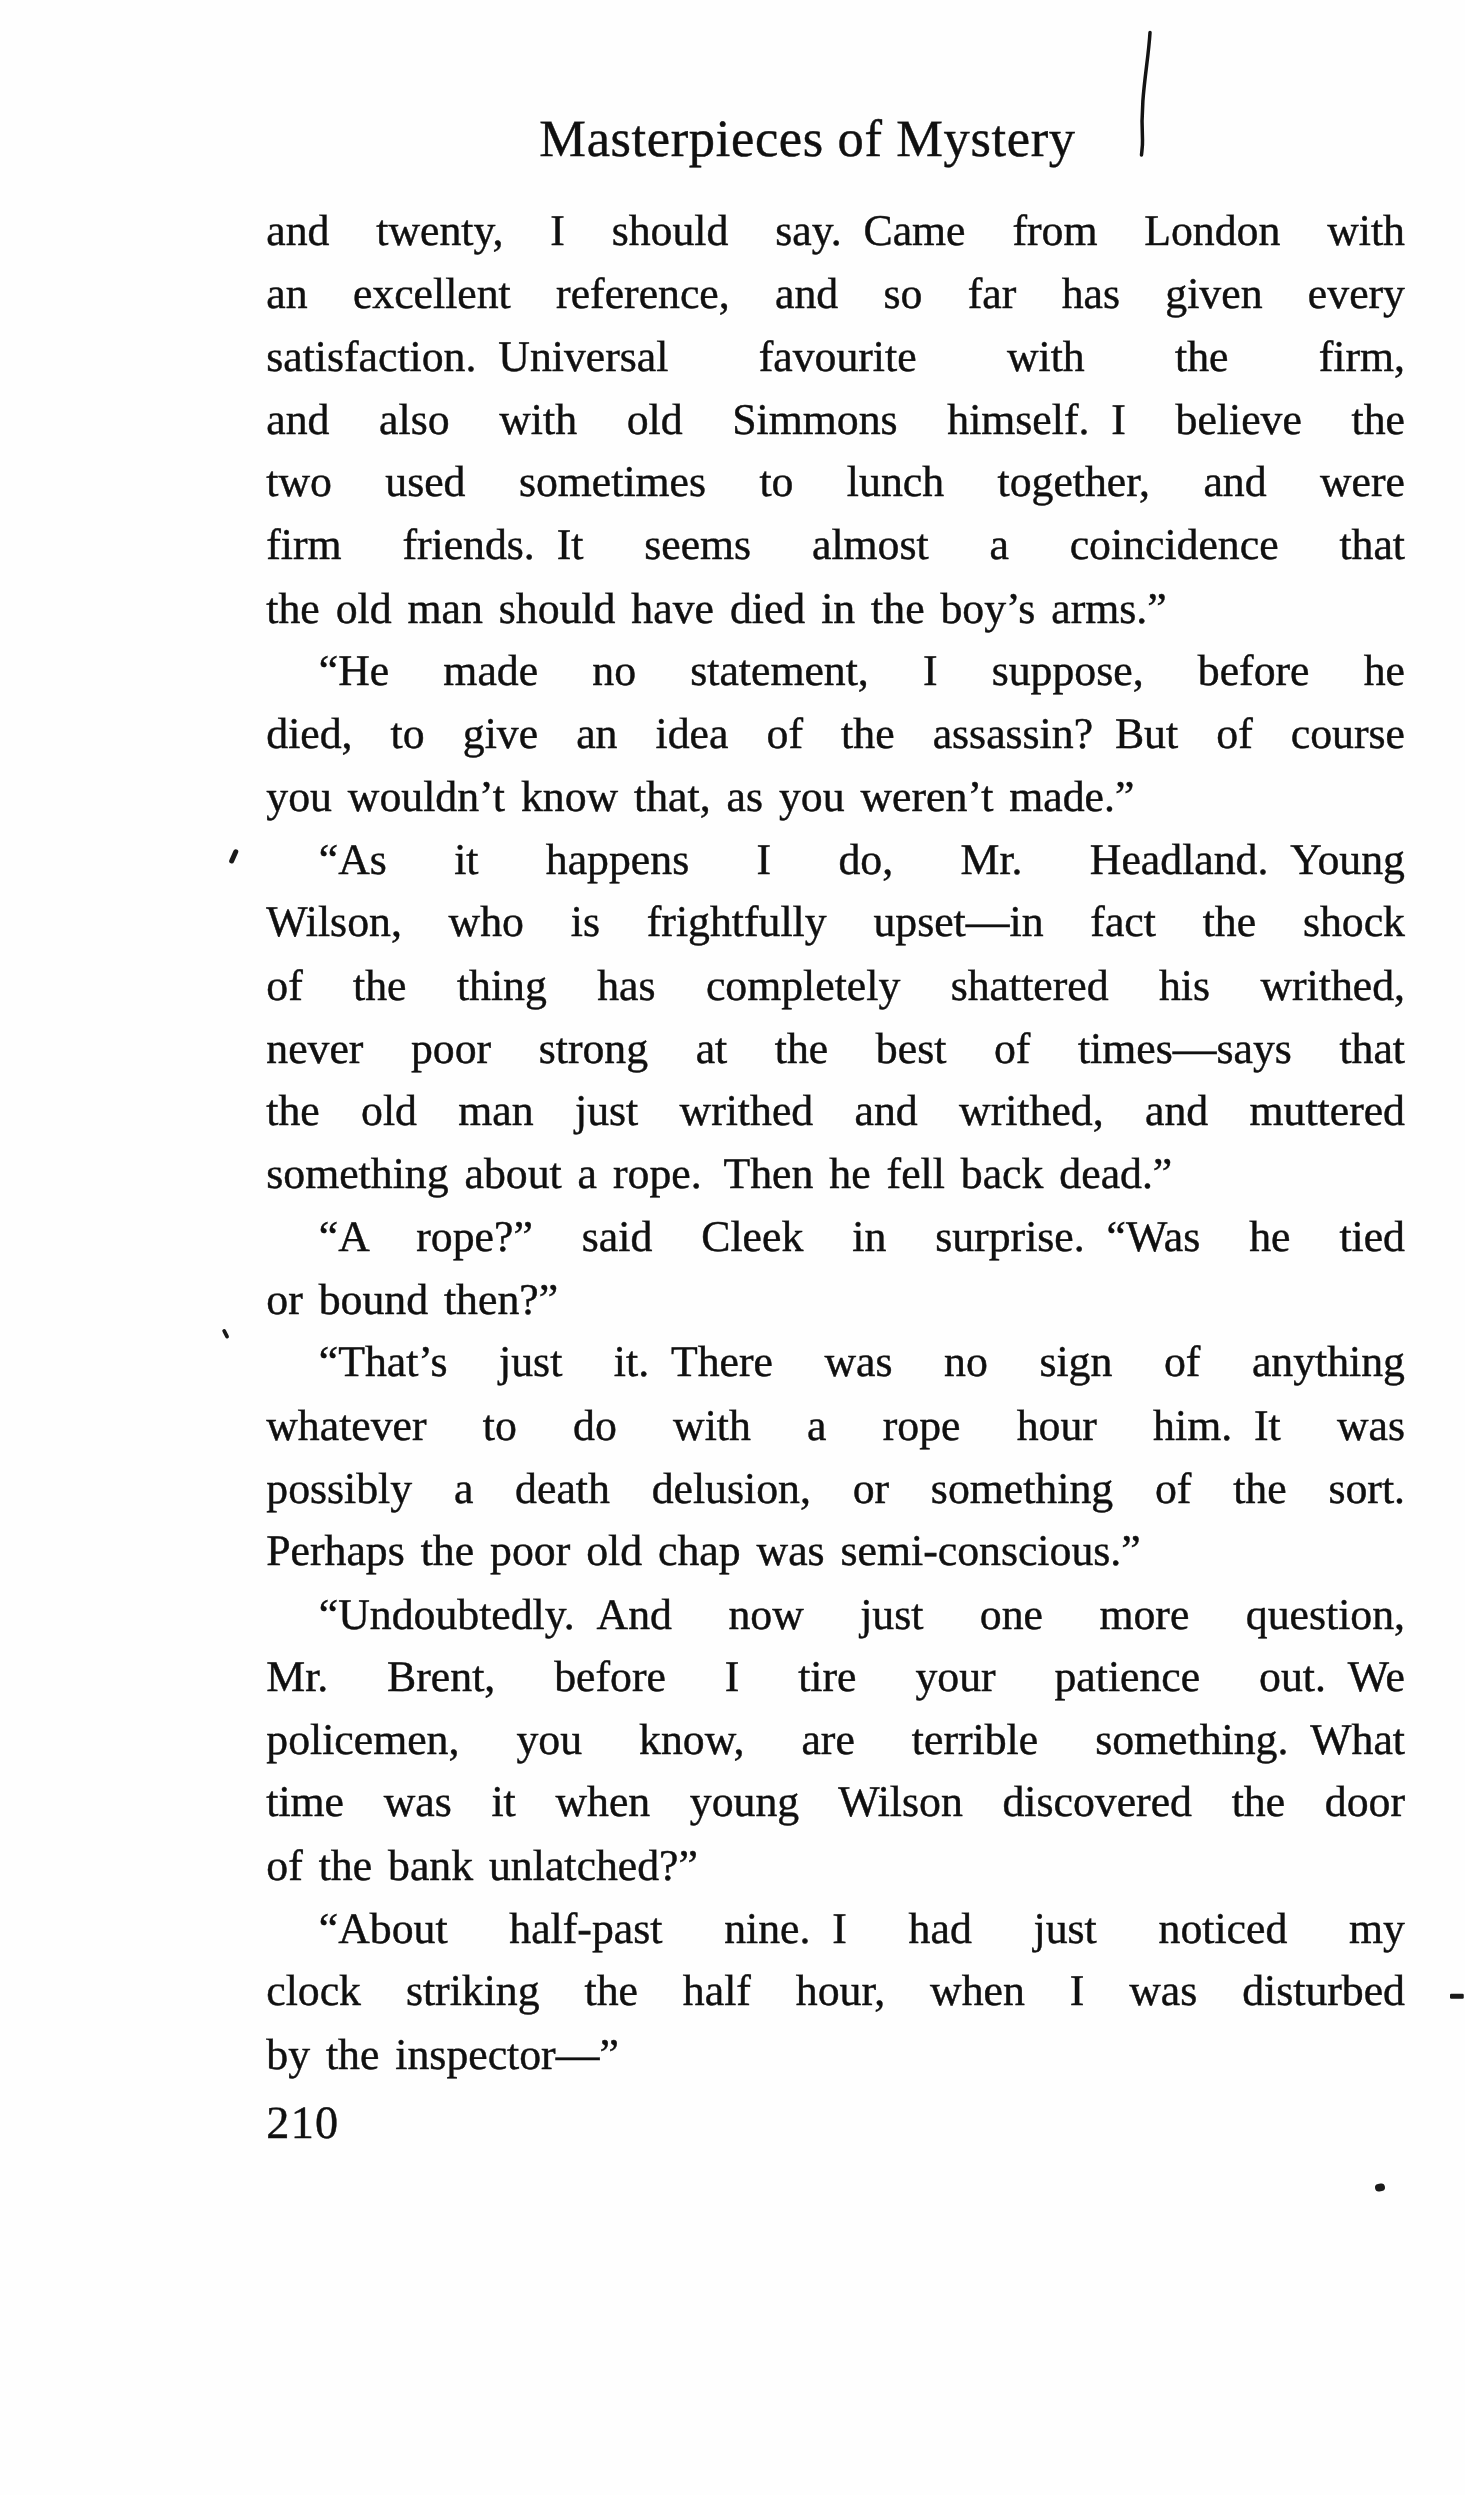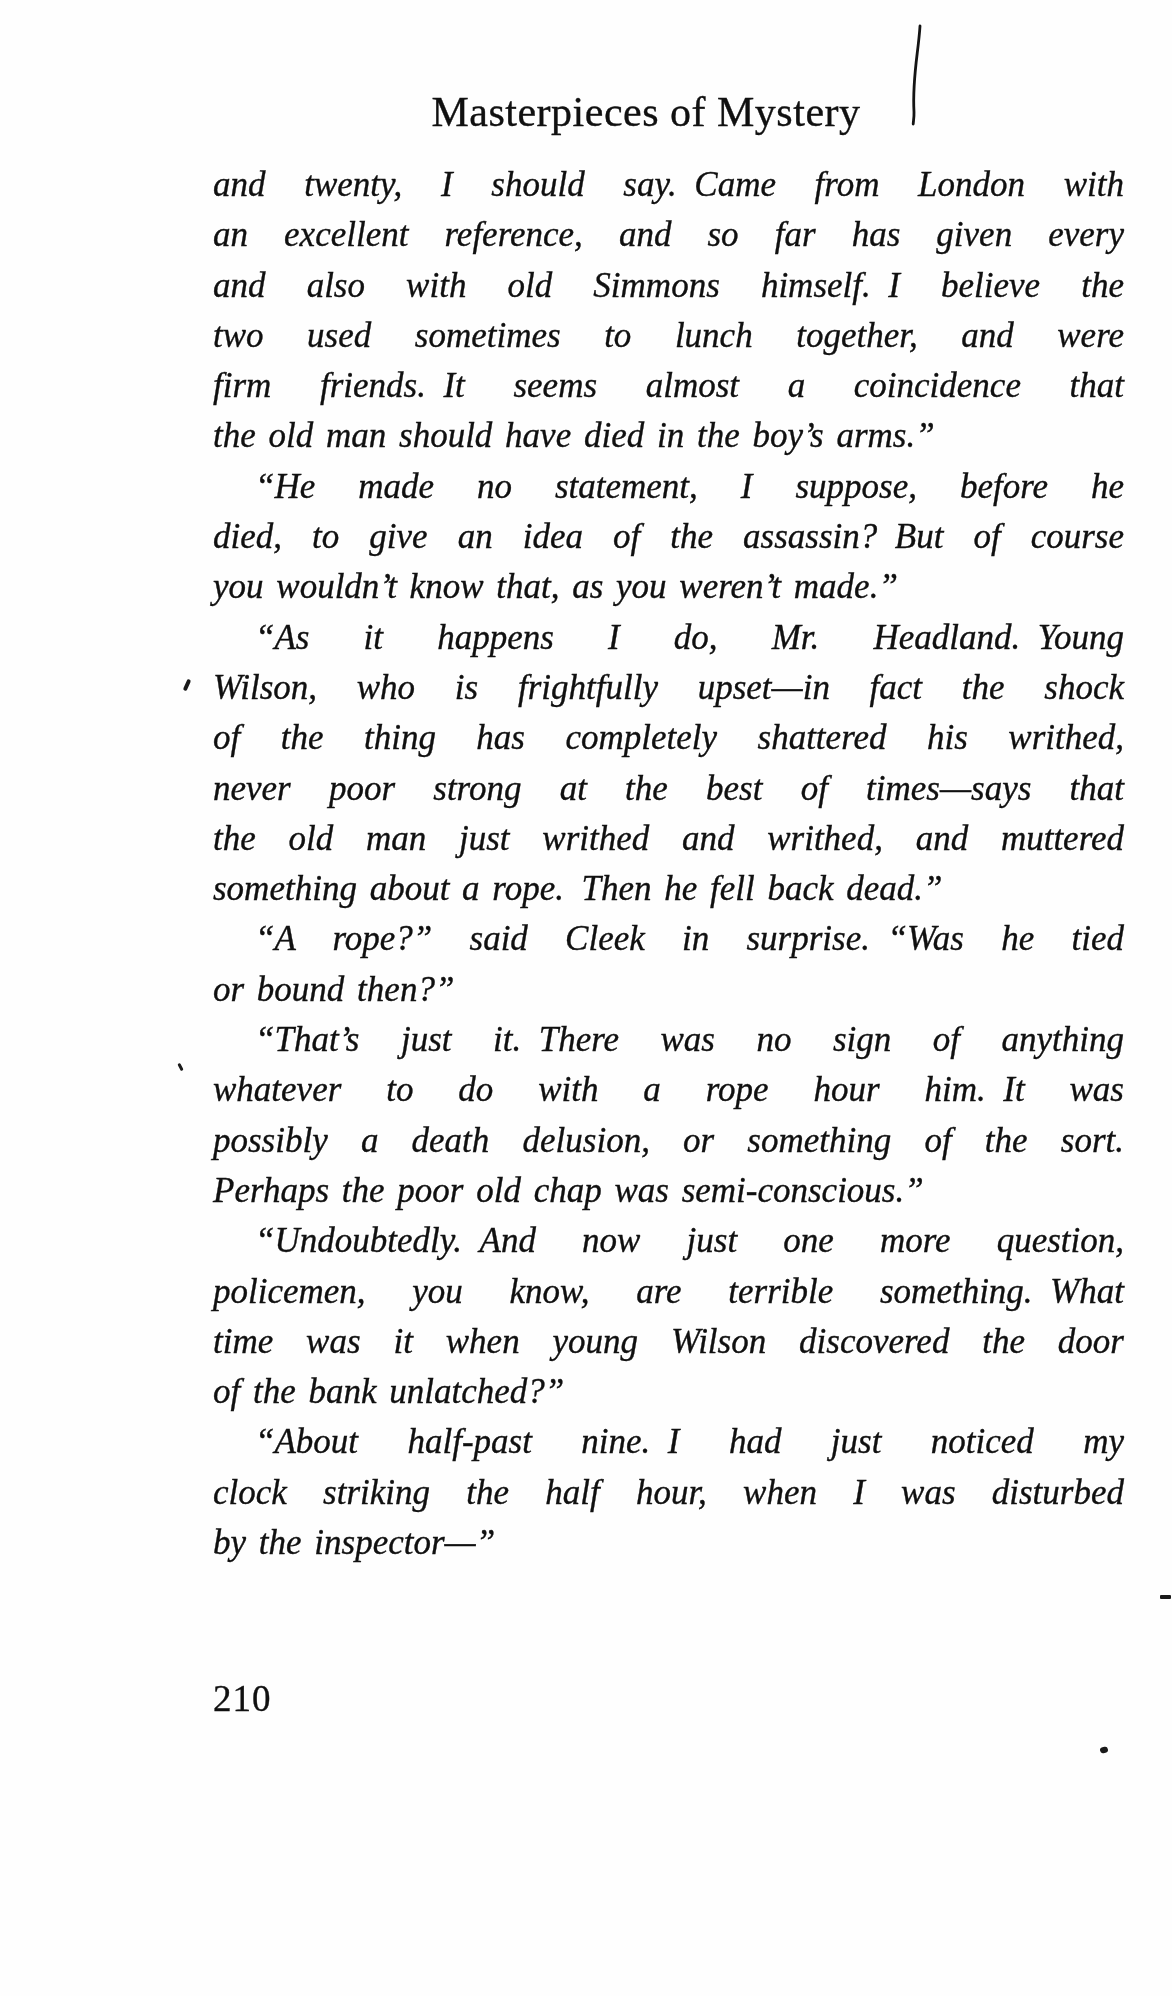--- a/index.html
+++ b/index.html
@@ -35,21 +35,20 @@
     top: 160px;
     left: 213px;
     width: 911px;
     font-size: 35px;
     line-height: 50.3px;
   }
   .line {
     text-align: justify;
     text-align-last: justify;
     text-justify: inter-word;
-    font-style: italic;
   }
   .line.flush {
     text-align-last: left;
     word-spacing: 4px;
   }
   .line.indent {
     text-indent: 42px;
   }
   .page-number {
     position: absolute;
@@ -103,40 +102,42 @@
 
   <svg class="pen-mark" viewBox="0 0 30 112" xmlns="http://www.w3.org/2000/svg" aria-hidden="true">
     <path d="M 17 6 C 15.5 32, 9 58, 11 92 C 11.2 97, 10.4 101, 10.2 104" fill="none" stroke="#141414" stroke-width="2.8" stroke-linecap="round"></path>
   </svg>
 
   <div class="running-header">Masterpieces of Mystery</div>
 
   <div class="text-body">
       <div class="line">and twenty, I should say. Came from London with</div>
       <div class="line">an excellent reference, and so far has given every</div>
+      <div class="line">satisfaction. Universal favourite with the firm,</div>
       <div class="line">and also with old Simmons himself. I believe the</div>
       <div class="line">two used sometimes to lunch together, and were</div>
       <div class="line">firm friends. It seems almost a coincidence that</div>
       <div class="line flush">the old man should have died in the boy’s arms.”</div>
       <div class="line indent">“He made no statement, I suppose, before he</div>
       <div class="line">died, to give an idea of the assassin? But of course</div>
       <div class="line flush">you wouldn’t know that, as you weren’t made.”</div>
       <div class="line indent">“As it happens I do, Mr. Headland. Young</div>
       <div class="line">Wilson, who is frightfully upset—in fact the shock</div>
       <div class="line">of the thing has completely shattered his writhed,</div>
       <div class="line">never poor strong at the best of times—says that</div>
       <div class="line">the old man just writhed and writhed, and muttered</div>
       <div class="line flush">something about a rope. Then he fell back dead.”</div>
       <div class="line indent">“A rope?” said Cleek in surprise. “Was he tied</div>
       <div class="line flush">or bound then?”</div>
       <div class="line indent">“That’s just it. There was no sign of anything</div>
       <div class="line">whatever to do with a rope hour him. It was</div>
       <div class="line">possibly a death delusion, or something of the sort.</div>
       <div class="line flush">Perhaps the poor old chap was semi-conscious.”</div>
       <div class="line indent">“Undoubtedly. And now just one more question,</div>
+      <div class="line">Mr. Brent, before I tire your patience out. We</div>
       <div class="line">policemen, you know, are terrible something. What</div>
       <div class="line">time was it when young Wilson discovered the door</div>
       <div class="line flush">of the bank unlatched?”</div>
       <div class="line indent">“About half-past nine. I had just noticed my</div>
       <div class="line">clock striking the half hour, when I was disturbed</div>
       <div class="line flush">by the inspector—”</div>
     </div>
 
   <div class="page-number">210</div>
 

